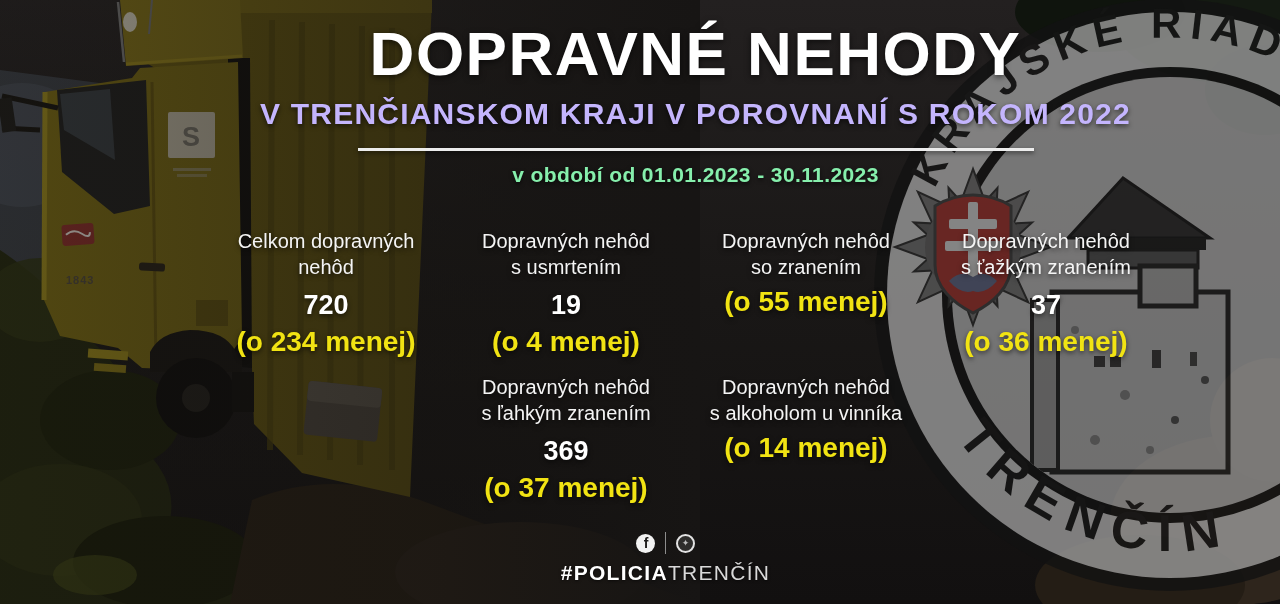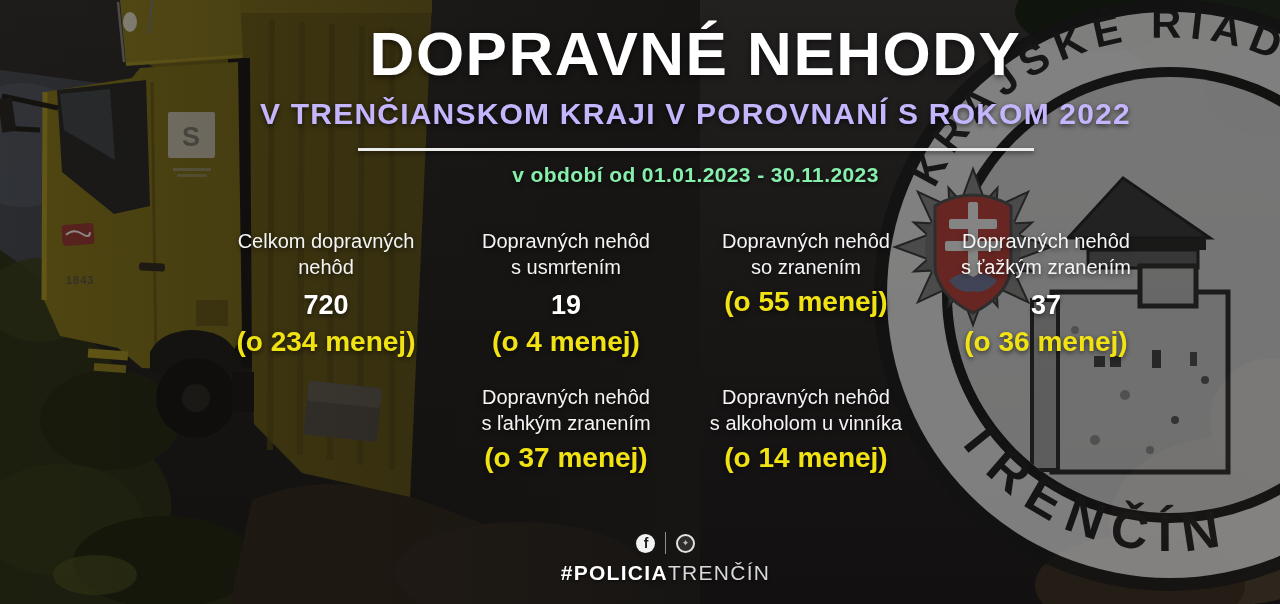--- a/index.html
+++ b/index.html
@@ -21,21 +21,21 @@
     text-shadow:0 2px 5px rgba(0,0,0,.6);
   }
   .divider{width:676px;height:3px;background:#ececec;margin:17px auto 0;box-shadow:0 2px 4px rgba(0,0,0,.5);}
   .period{
     margin-top:12px;font-size:21px;font-weight:bold;color:#86efac;letter-spacing:.4px;
     text-shadow:0 2px 4px rgba(0,0,0,.65);
   }
 
   .stats-grid{
     position:absolute;left:165px;top:228px;width:960px;
-    display:grid;grid-template-columns:repeat(4,240px);row-gap:26px;
+    display:grid;grid-template-columns:repeat(4,240px);row-gap:16px;
   }
   .stat{text-align:center;color:#f4f4f4;text-shadow:0 2px 5px rgba(0,0,0,.6);}
   .stat .label{font-size:20px;line-height:1.32;white-space:pre-line;}
   .stat .value{font-size:27px;font-weight:bold;color:#ffffff;margin-top:9px;}
   .stat .delta{font-size:28px;font-weight:bold;color:#f1e313;margin-top:5px;}
   .row2-a{grid-row:2;grid-column:2;}
   .row2-b{grid-row:2;grid-column:3;}
 
   .footer{position:absolute;left:10px;right:0;top:531px;display:flex;flex-direction:column;align-items:center;}
   .social-row{display:flex;align-items:center;gap:10px;height:24px;}
@@ -250,20 +250,21 @@
     </div>
     <div class="stat">
       <div class="label">Dopravných nehôd
 s ťažkým zranením</div>
       <div class="value">37</div>
       <div class="delta">(o 36 menej)</div>
     </div>
     <div class="stat row2-a">
       <div class="label">Dopravných nehôd
 s ľahkým zranením</div>
+      <div class="value">369</div>
       <div class="delta">(o 37 menej)</div>
     </div>
     <div class="stat row2-b">
       <div class="label">Dopravných nehôd
 s alkoholom u vinníka</div>
       <div class="delta">(o 14 menej)</div>
     </div>
   </div>
 
   <div class="footer">

